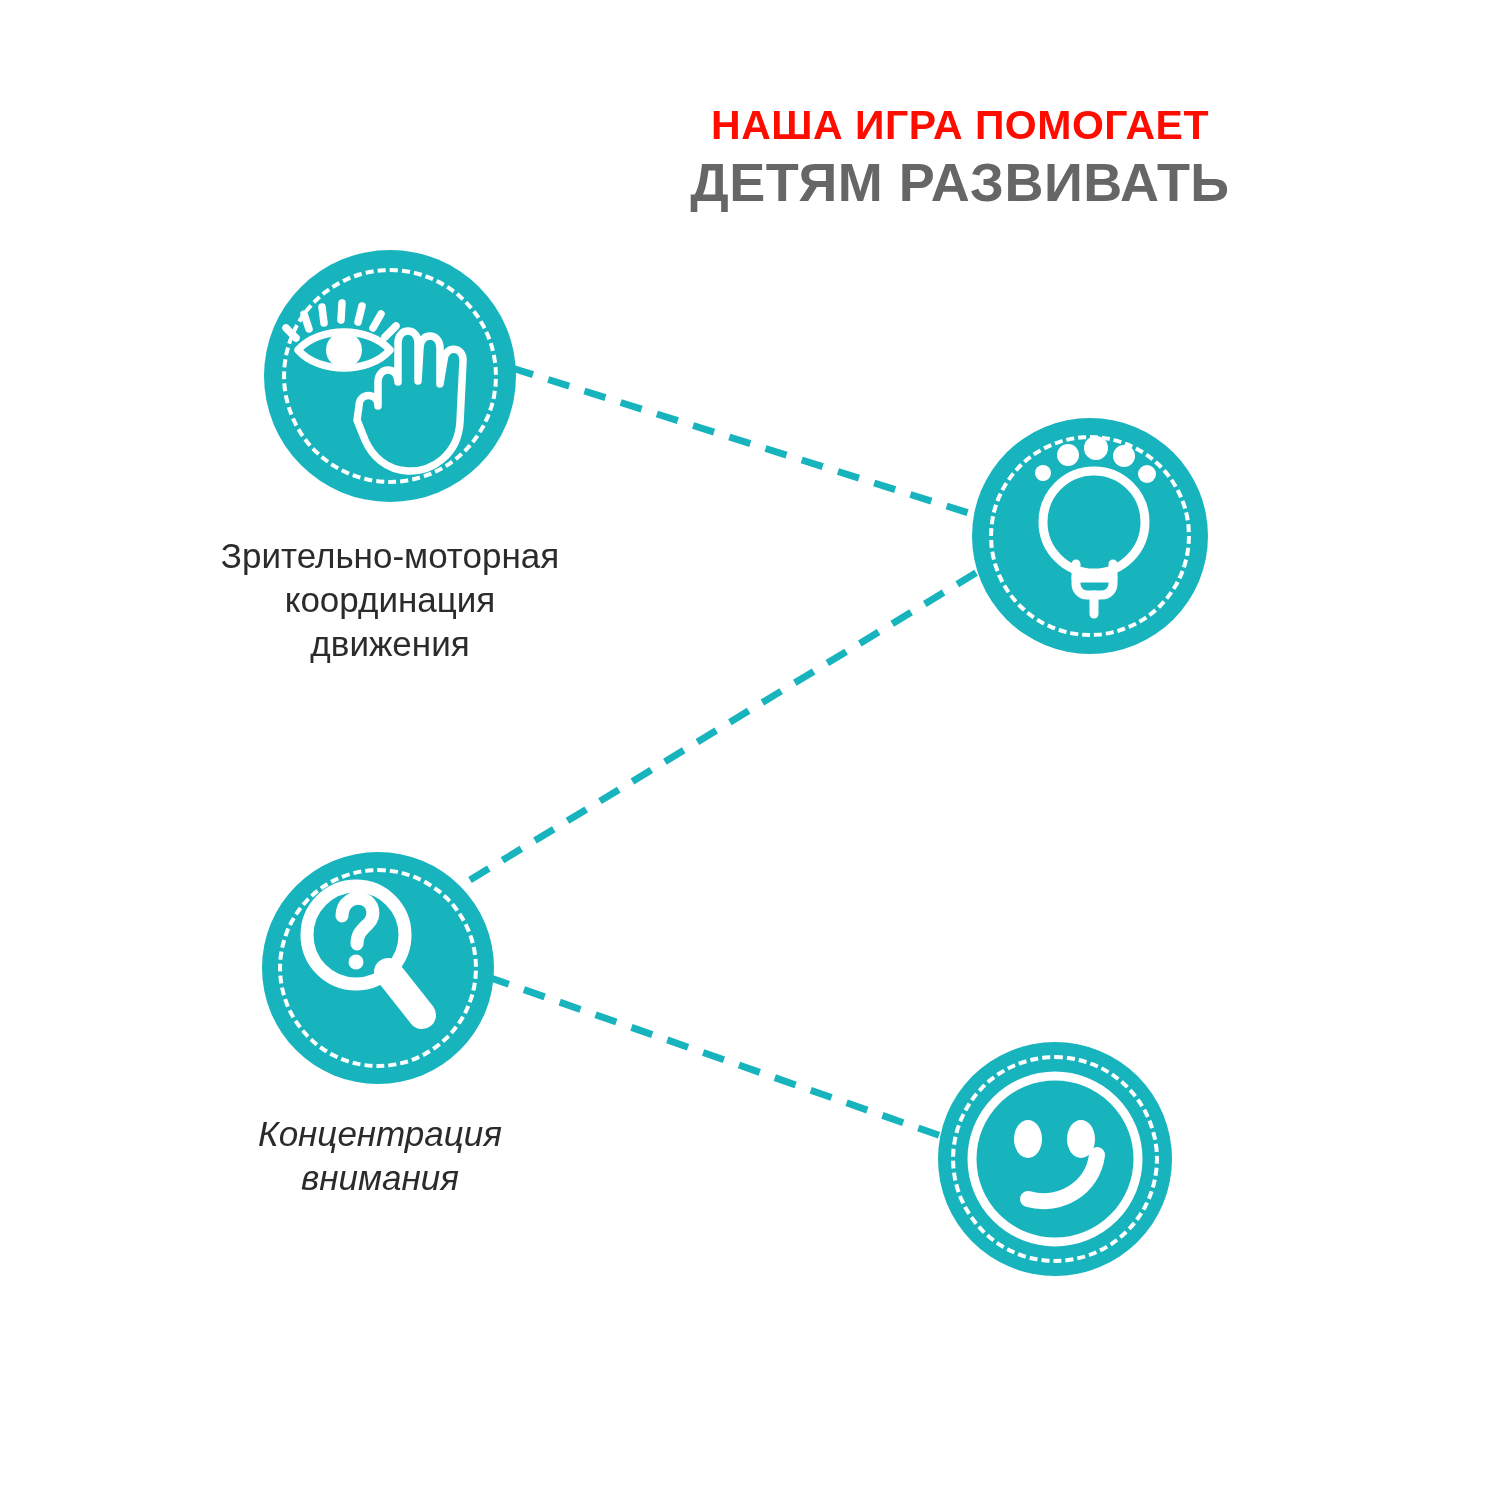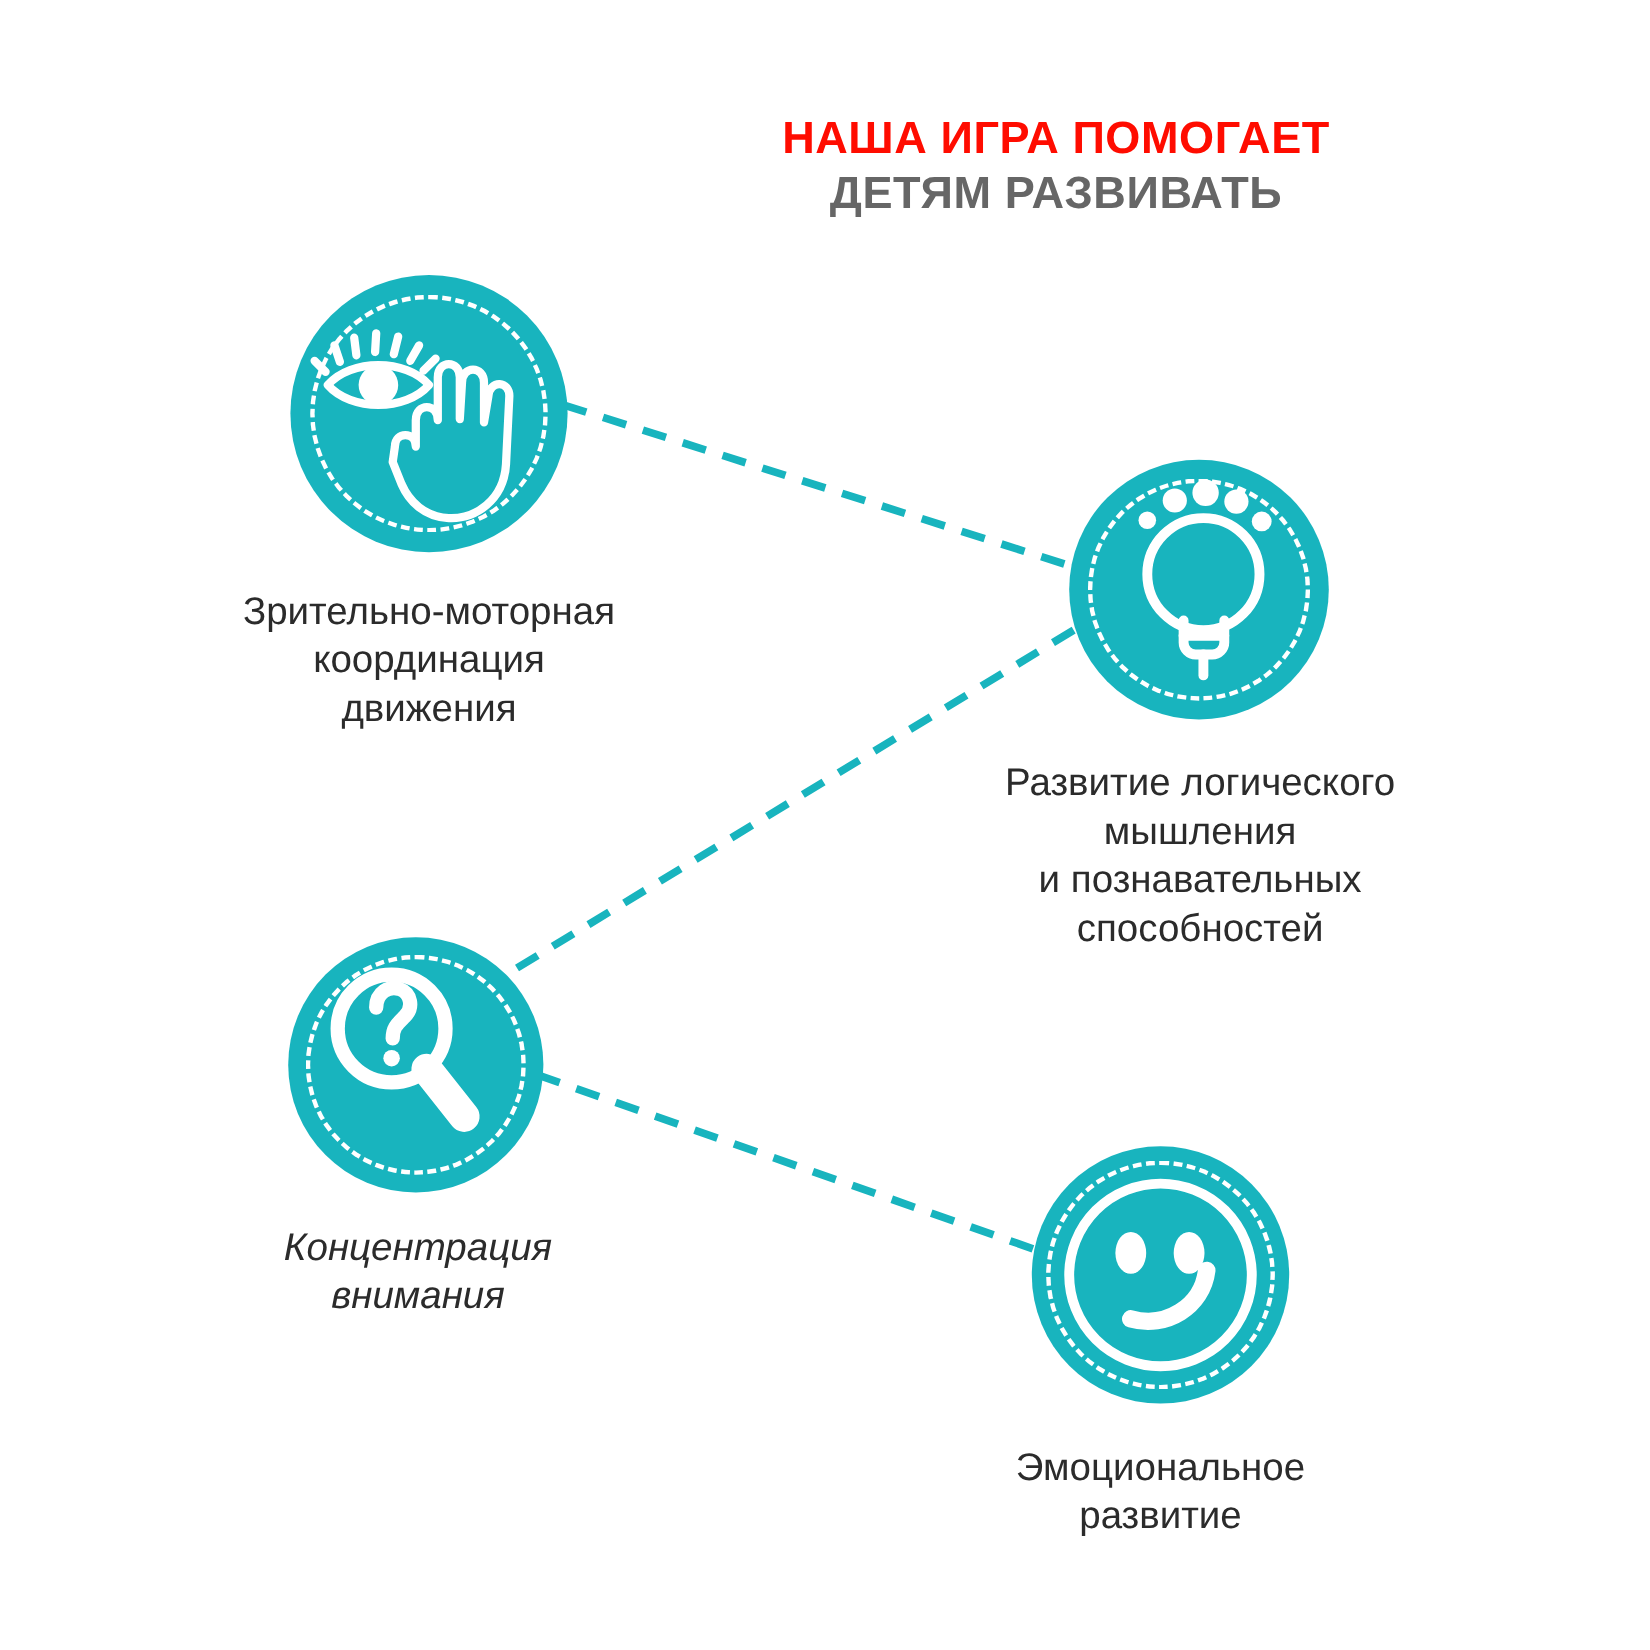--- a/index.html
+++ b/index.html
@@ -30,21 +30,21 @@
     letter-spacing: 0.5px;
     line-height: 1.22;
     white-space: nowrap;
   }
   .title-line.red {
     color: #ff0c00;
     font-size: 41px;
   }
   .title-line.gray {
     color: #666666;
-    font-size: 41px;
+    font-size: 54px;
   }
 
   
   #connectors {
     position: absolute;
     left: 0;
     top: 0;
     width: 1500px;
     height: 1500px;
     pointer-events: none;
@@ -174,24 +174,20 @@
           <circle cx="122" cy="104" r="51"></circle>
 
           <path d="M104 146 L104 166 C104 172, 109 177, 115 177 L130 177 C136 177, 141 172, 141 166 L141 146"></path>
           <line x1="104" y1="160" x2="141" y2="160"></line>
 
           <line x1="122" y1="177" x2="122" y2="196"></line>
         </g>
       </svg>
     </div>
   </div>
-  <div class="node-caption" id="caption-logic">Развитие логического
-мышления
-и познавательных
-способностей</div>
 
   <div class="node" id="node-attention">
     <div class="node-circle">
       <div class="dashed-ring"></div>
       <svg class="node-icon-svg" width="232" height="232" viewBox="0 0 232 232">
 
         <circle cx="94" cy="83" r="49" fill="none" stroke="#ffffff" stroke-width="13"></circle>
 
         <line x1="126" y1="120" x2="160" y2="163" stroke="#ffffff" stroke-width="28" stroke-linecap="round"></line>
 
@@ -213,16 +209,14 @@
 
         <circle cx="117" cy="117" r="83" fill="none" stroke="#ffffff" stroke-width="9"></circle>
 
         <ellipse cx="90" cy="97" rx="14" ry="19" fill="#ffffff"></ellipse>
         <ellipse cx="143" cy="97" rx="14" ry="19" fill="#ffffff"></ellipse>
 
         <path d="M90 157 C122 166, 155 146, 159 113" fill="none" stroke="#ffffff" stroke-width="16" stroke-linecap="round"></path>
       </svg>
     </div>
   </div>
-  <div class="node-caption" id="caption-emotional">Эмоциональное
-развитие</div>
 
 </div>
 
 </body></html>

